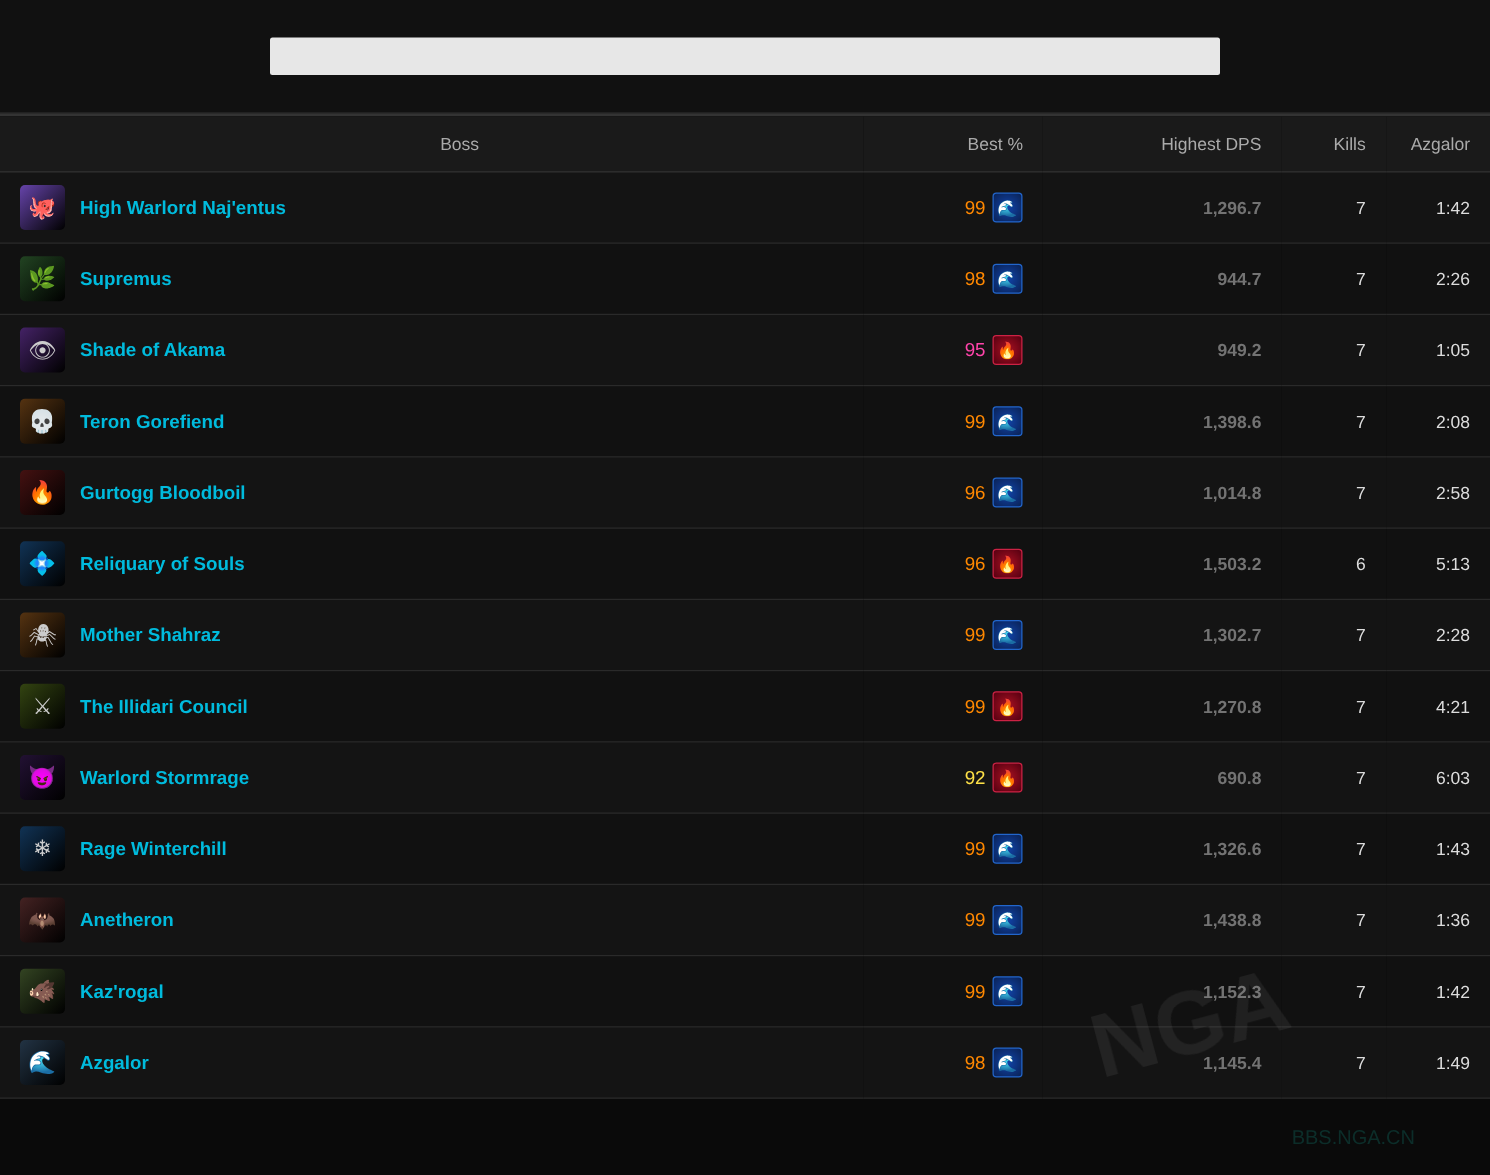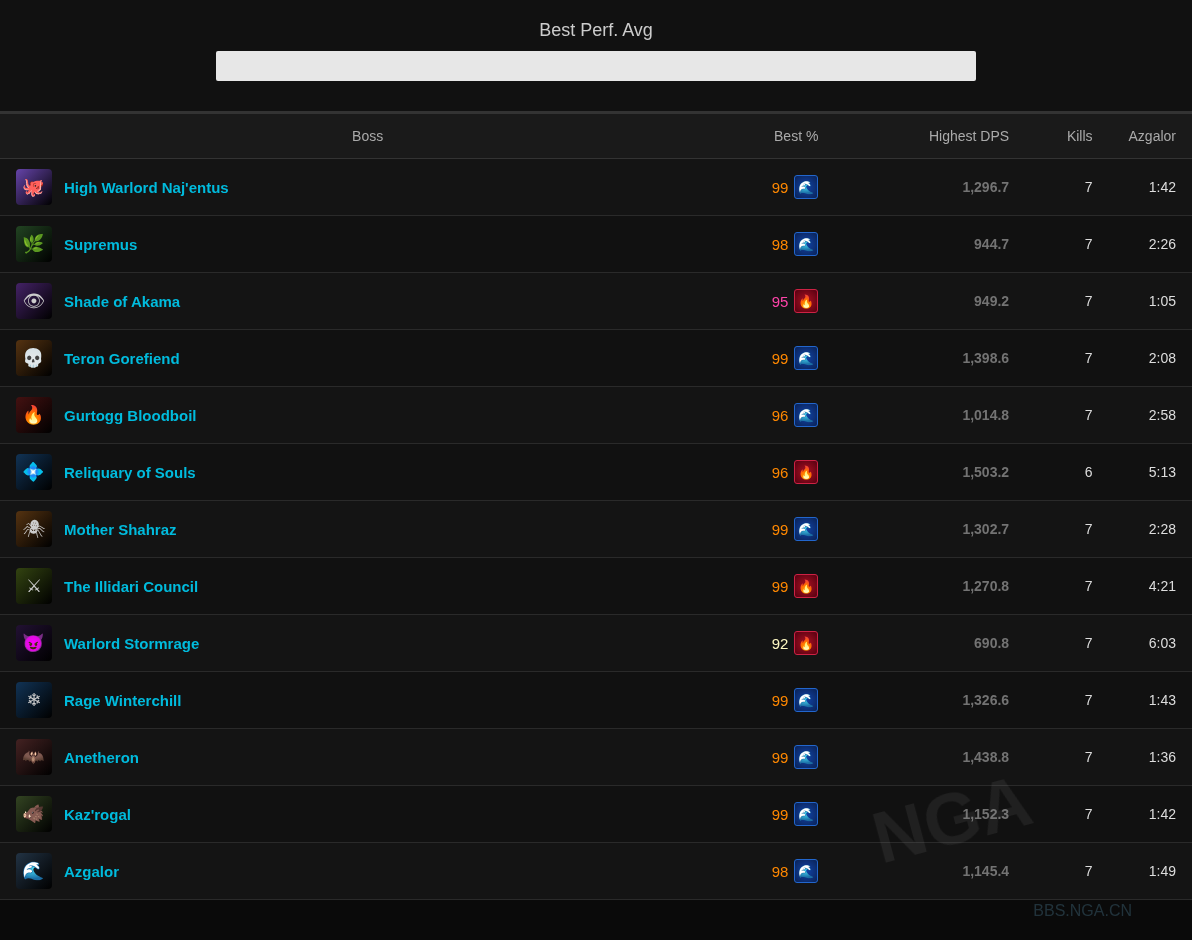--- a/index.html
+++ b/index.html
@@ -182,29 +182,28 @@
       user-select: none;
       transform: rotate(-15deg);
     }
 
     .footer-watermark {
       position: fixed;
       bottom: 20px;
       right: 60px;
       opacity: 0.2;
       font-size: 16px;
-      color: #7dd3fc;
+      color: #14b8a6;
       pointer-events: none;
     }
   </style>
 </head>
 <body>
 
 <div class="header-section">
-  <div class="best-perf-label">Best Perf. Avg</div>
   <div class="redacted-bar"></div>
 </div>
 
 <div class="table-container">
   <table>
     <thead>
       <tr>
         <th class="boss-col" style="width:58%; padding-left:60px;">Boss</th>
         <th class="num-col" style="width:12%;">Best %</th>
         <th class="num-col" style="width:16%;">Highest DPS</th>
@@ -351,21 +350,21 @@
   </tr>
         <tr>
     <td>
       <div class="boss-cell">
         <div class="boss-icon" style="background: linear-gradient(135deg, #221133, #000);">😈</div>
         <span class="boss-name color-cyan">Warlord Stormrage</span>
       </div>
     </td>
     <td>
       <div class="best-pct-cell">
-        <span class="pct-value" style="color:#fef9c3;">92</span>
+        <span class="pct-value" style="color:#fde047;">92</span>
         <span class="spec-icon spec-icon-red">🔥</span>
       </div>
     </td>
     <td class="num-cell dps-value">690.8</td>
     <td class="num-cell">7</td>
     <td class="num-cell">6:03</td>
   </tr>
         <tr>
     <td>
       <div class="boss-cell">

